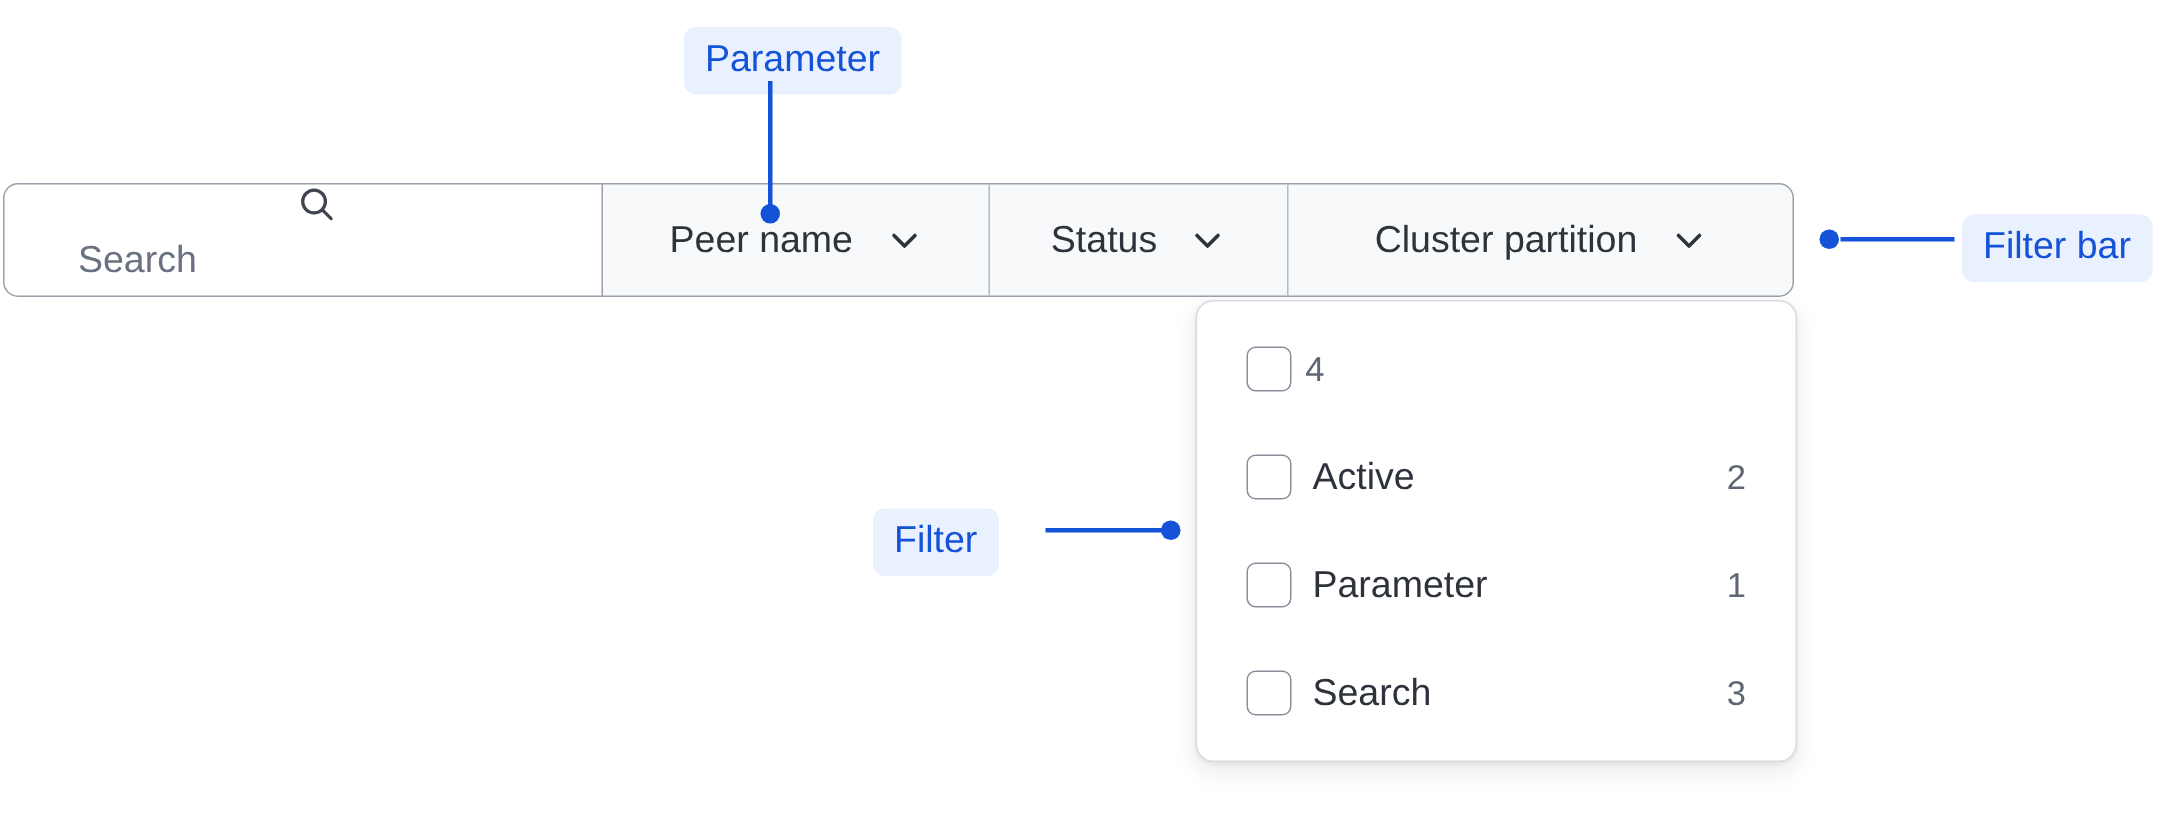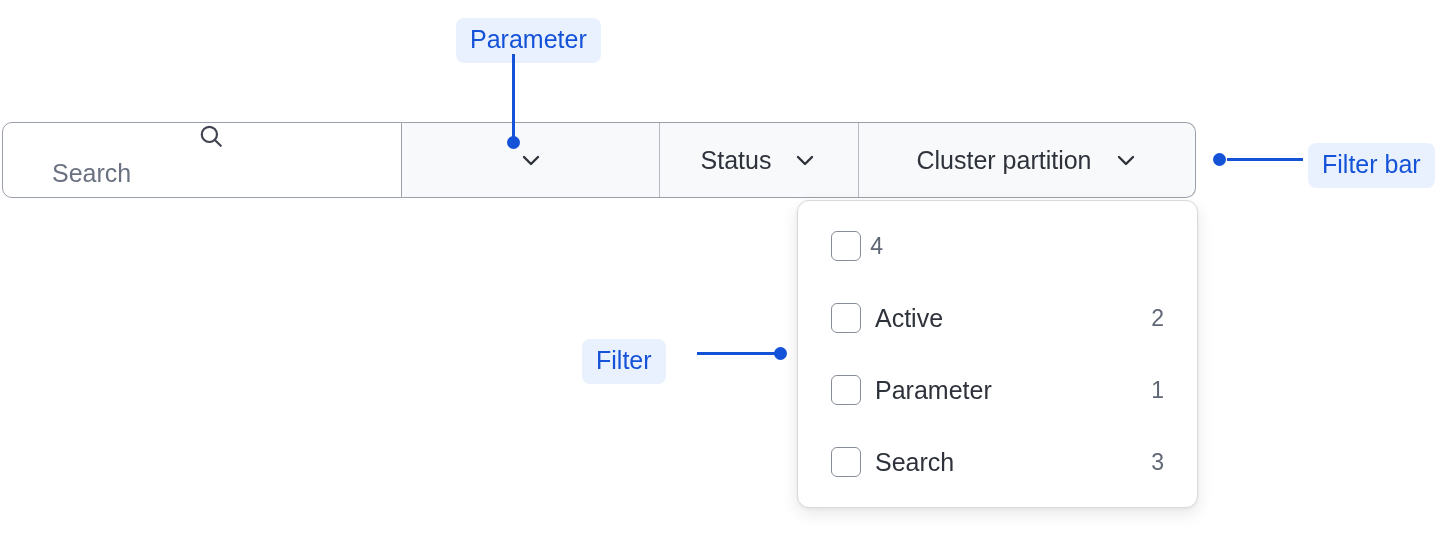--- a/index.html
+++ b/index.html
@@ -210,20 +210,21 @@
           <circle cx="10.5" cy="10.5" r="7"></circle>
           <line x1="15.6" y1="15.6" x2="21" y2="21"></line>
         </svg>
       </span>
       <input class="search-input" type="text" placeholder="Search" style="">
     </div>
 
     <div class="dropdown-group">
 
       <button class="dropdown-btn dd-peer">
+        <span class="dd-label">Peer name</span>
         <span class="chev">
           <svg viewBox="0 0 24 24" width="24" height="24" fill="none" stroke="currentColor" stroke-width="2.4" stroke-linecap="round" stroke-linejoin="round">
             <polyline points="5,9 12,16 19,9"></polyline>
           </svg>
         </span>
       </button>
 
       <button class="dropdown-btn dd-status">
         <span class="dd-label">Status</span>
         <span class="chev">

